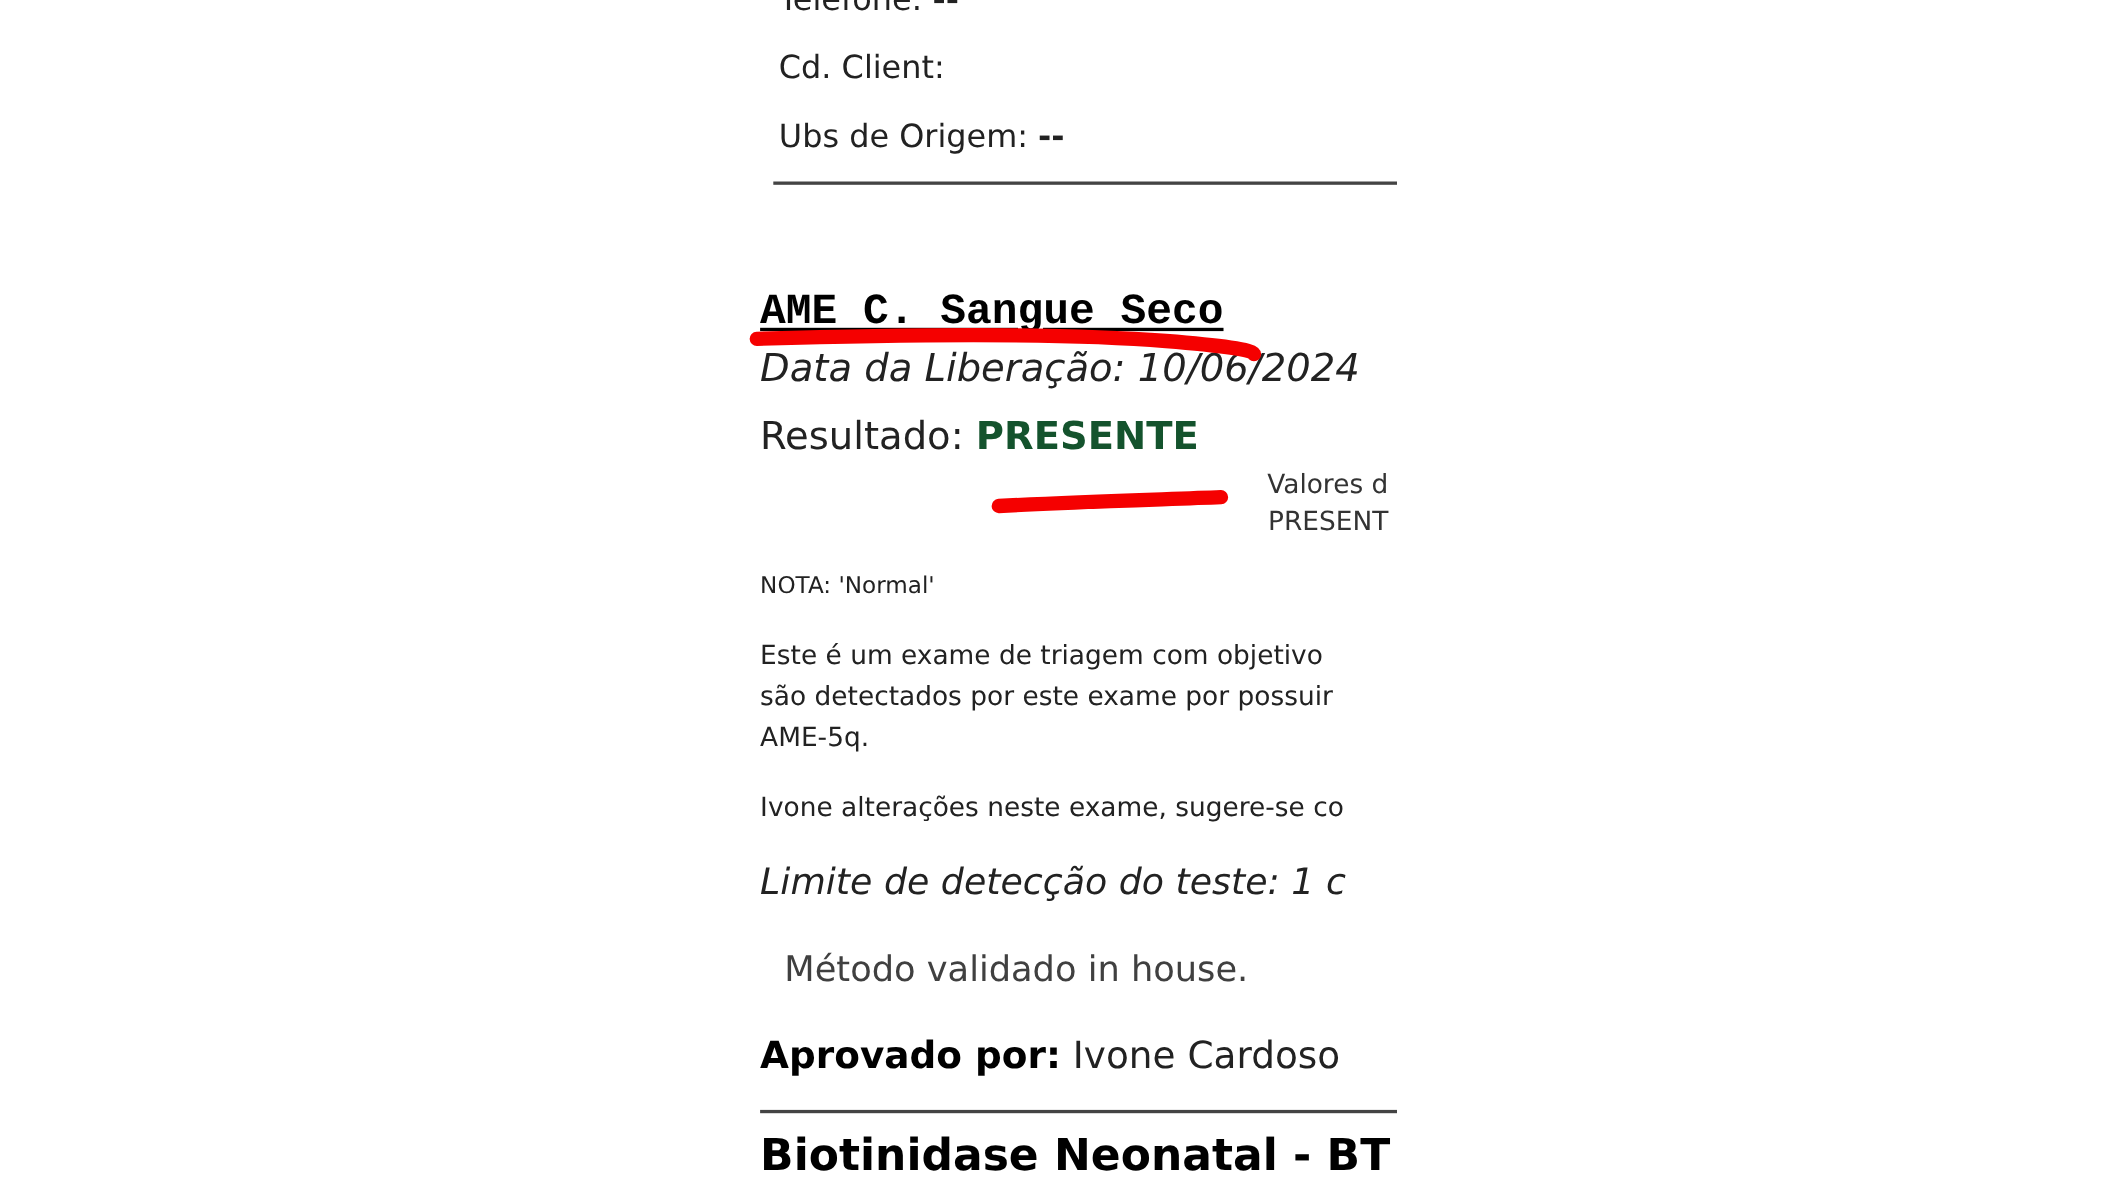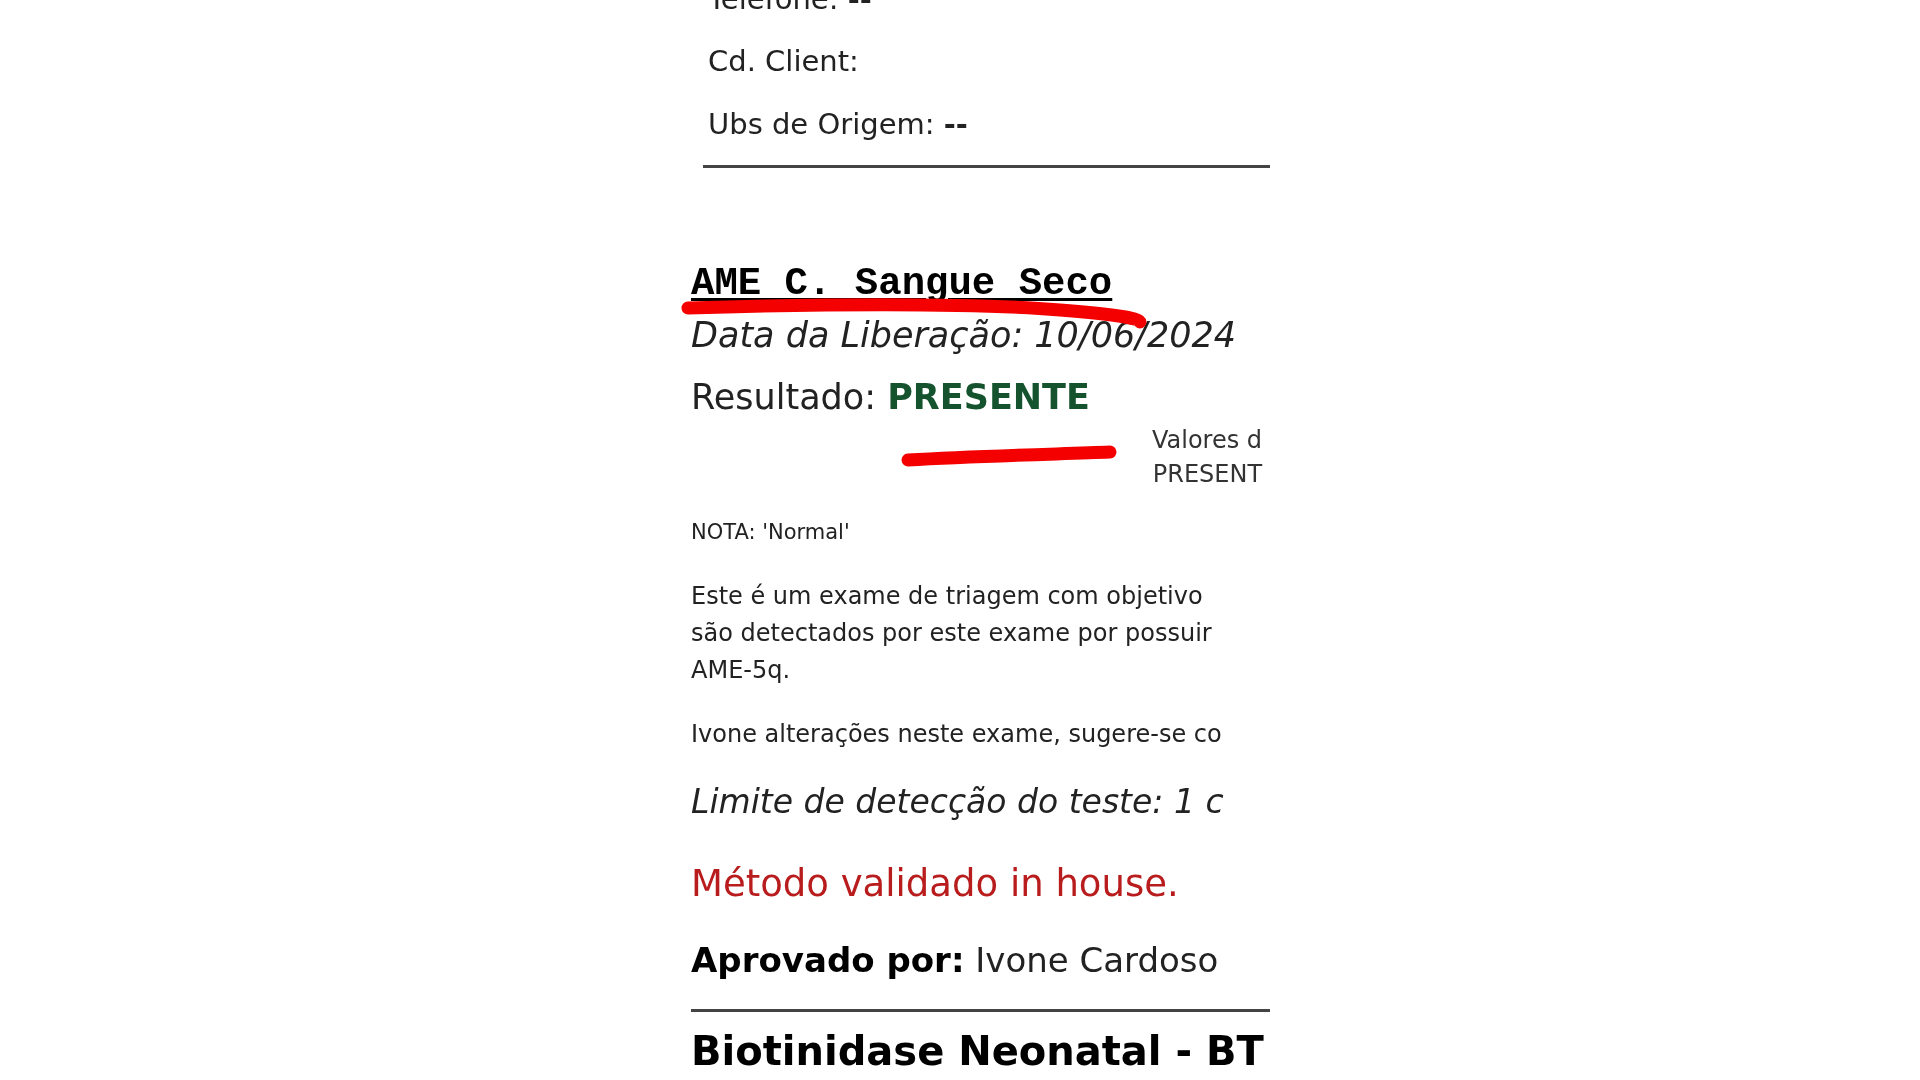--- a/index.html
+++ b/index.html
@@ -18,21 +18,21 @@
       left: 691px; top: 262px; font-size: 39px; font-weight: bold; color: #000;
       text-decoration: underline; text-decoration-thickness: 3px; text-underline-offset: 4px; font-family: Liberation Mono, monospace;
     }
     .release-date { left: 691px; top: 315px; font-size: 35px; font-style: italic; color: #222; }
     .result { left: 691px; top: 377px; font-size: 35px; color: #222; }
     .result .val { font-weight: bold; color: #14532d; }
     .ref-values { left: 1152px; top: 423px; font-size: 24px; color: #333; line-height: 34px; text-align: right; }
     .note { left: 691px; top: 504px; font-size: 21px; color: #222; margin-top: 16px; }
     .para { left: 691px; font-size: 24px; color: #222; line-height: 37px; }
     .limit { left: 691px; top: 782px; font-size: 33px; font-style: italic; color: #222; }
-    .method { left: 691px; top: 862px; font-size: 37px; color: #b91c1c; }
+    .method { left: 713px; top: 862px; font-size: 32px; color: #404040; }
     .approved { left: 691px; top: 940px; font-size: 34px; color: #222; text-align: right; }
     .approved .lbl { font-weight: bold; color: #000; }
     .next-title { left: 691px; top: 1028px; font-size: 40px; font-weight: bold; color: #000; }
     .next-date { left: 691px; top: 1076px; font-size: 35px; font-style: italic; color: #222; }
     svg.annot { position: absolute; left: 0; top: 0; pointer-events: none; }
   </style>
 </head>
 <body>
 
 <div class="page-clip">

